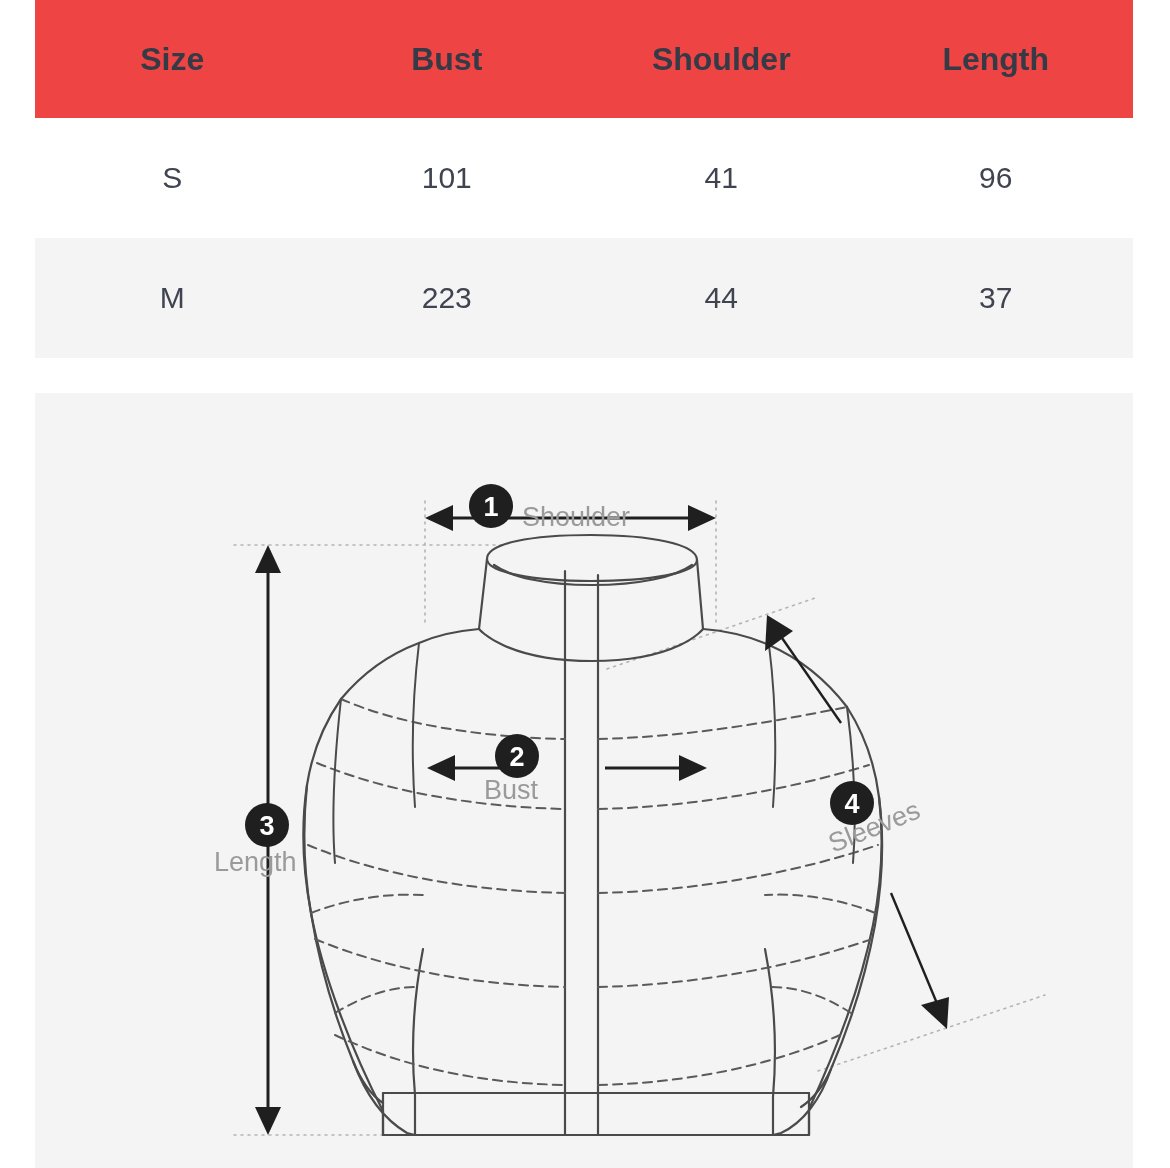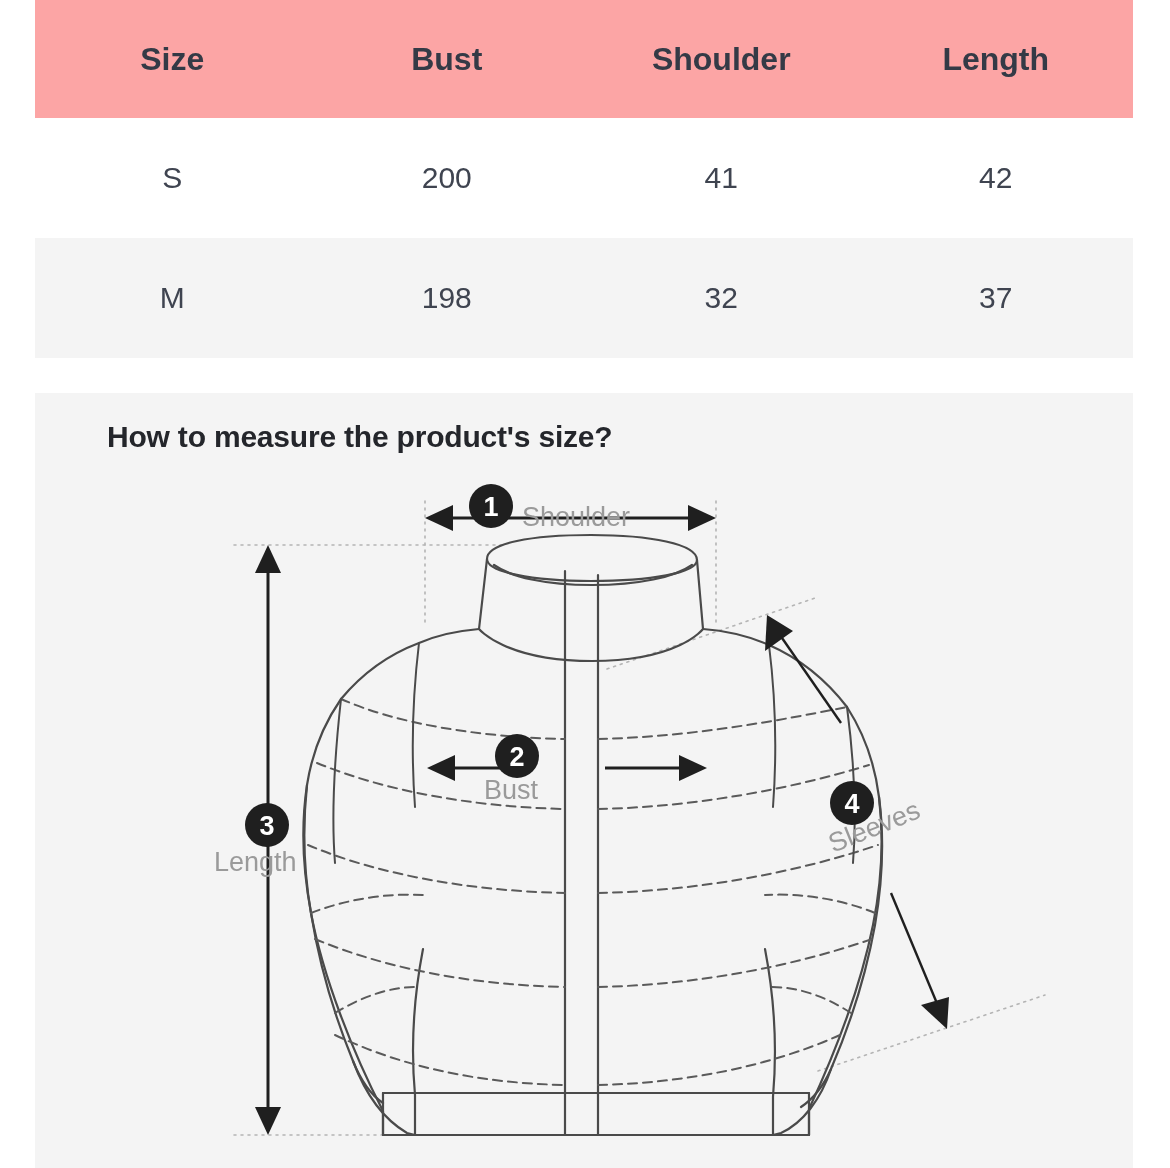--- a/index.html
+++ b/index.html
@@ -13,21 +13,21 @@
 
   
   .size-table{
     position:absolute;left:35px;top:0;width:1098px;
     border-collapse:collapse;table-layout:fixed;
   }
   .size-table th,.size-table td{
     text-align:center;vertical-align:middle;border:0;padding:0;
   }
   .size-table thead th{
-    height:118px;background:#fca5a5;
+    height:118px;background:#ef4444;
     color:#343a46;font-size:32px;font-weight:bold;
   }
   .size-table tbody td{
     height:120px;color:#3f4450;font-size:30px;font-weight:normal;
   }
   .size-table tbody tr.odd td{background:#ffffff;}
   .size-table tbody tr.even td{background:#f4f4f4;}
 
   
   .diagram-panel{
@@ -61,36 +61,35 @@
       <tr>
         <th>Size</th>
         <th>Bust</th>
         <th>Shoulder</th>
         <th>Length</th>
       </tr>
     </thead>
     <tbody>
       <tr class="odd">
         <td>S</td>
-        <td>200</td>
+        <td>101</td>
         <td>41</td>
-        <td>42</td>
+        <td>96</td>
       </tr>
       <tr class="even">
         <td>M</td>
-        <td>198</td>
-        <td>32</td>
+        <td>223</td>
+        <td>44</td>
         <td>37</td>
       </tr>
     </tbody>
   </table>
 
   <div class="diagram-panel">
 
-    <div class="diagram-title">How to measure the product's size?</div>
 
     <svg class="diagram-svg" viewBox="0 0 1098 775">
 
       <g stroke="#b4b4b4" stroke-width="1.6" stroke-dasharray="2,5" fill="none" stroke-linecap="round">
 
         <line x1="390" y1="108" x2="390" y2="232"></line>
         <line x1="681" y1="108" x2="681" y2="232"></line>
 
         <line x1="199" y1="152" x2="470" y2="152"></line>
 

